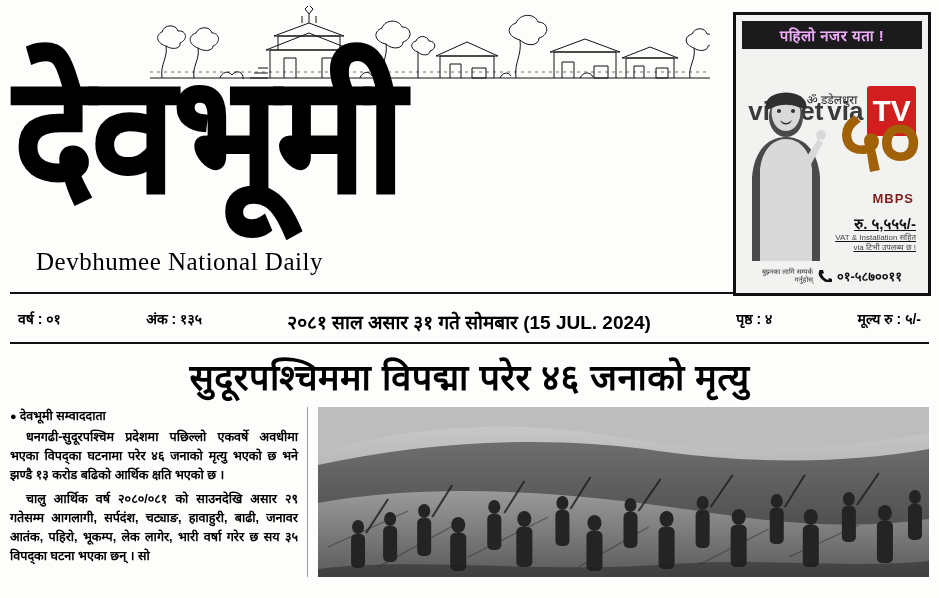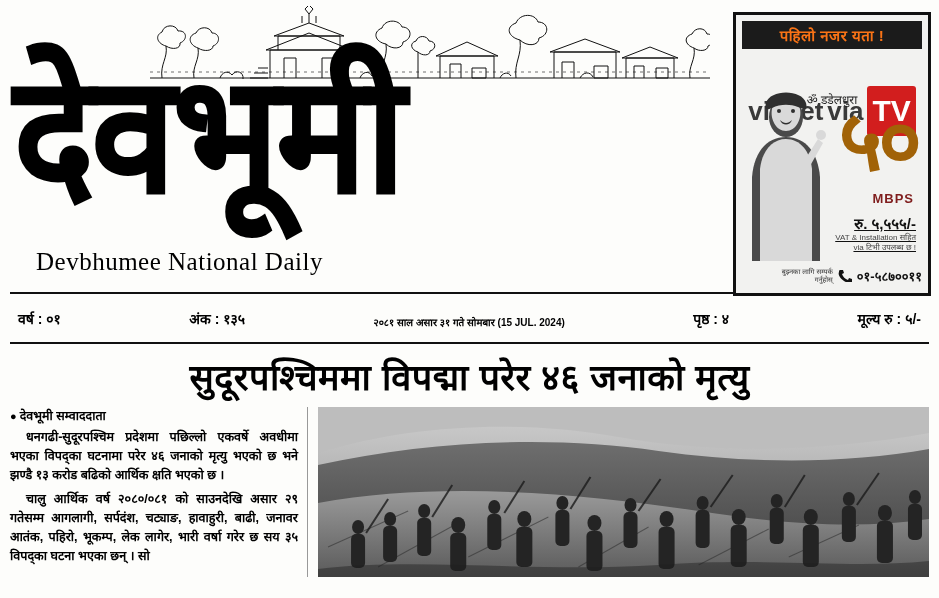--- a/index.html
+++ b/index.html
@@ -81,21 +81,21 @@
     background: #f2f2f0;
     overflow: hidden;
   }
   .ad-banner {
     position: absolute;
     left: 6px;
     top: 6px;
     right: 6px;
     height: 28px;
     background: #1b1b1b;
-    color: #f97316;
+    color: #f0abfc;
     font-family: "Liberation Sans", sans-serif;
     font-weight: bold;
     font-size: 15px;
     display: flex;
     align-items: center;
     justify-content: center;
     letter-spacing: 0.5px;
   }
   .ad-brand {
     position: absolute;
@@ -178,21 +178,21 @@
     overflow: hidden;
   }
   .ad-phone {
     position: absolute;
     left: 6px;
     right: 6px;
     bottom: 5px;
     height: 24px;
     display: flex;
     align-items: center;
-    justify-content: flex-end;
+    justify-content: center;
     gap: 5px;
     font-family: "Liberation Sans", sans-serif;
     font-size: 13px;
     font-weight: bold;
     color: #111;
   }
   .ad-phone .lbl {
     font-size: 7px;
     font-weight: normal;
     text-align: right;
@@ -212,21 +212,21 @@
     height: 16px;
     display: flex;
     align-items: center;
     justify-content: space-between;
     font-family: "Liberation Sans", sans-serif;
     font-weight: bold;
     font-size: 14px;
     padding: 16px 8px;
   }
   .infobar .item { white-space: nowrap; }
-  .infobar .date-item { font-size: 10px; margin-top: 8px; }
+  .infobar .date-item { font-size: 19px; margin-top: 8px; }
 
   
   .headline {
     margin: 8px 10px 6px;
     text-align: center;
     font-family: "Liberation Sans", sans-serif;
     font-weight: bold;
     font-size: 36px;
     letter-spacing: 0.5px;
     white-space: nowrap;

